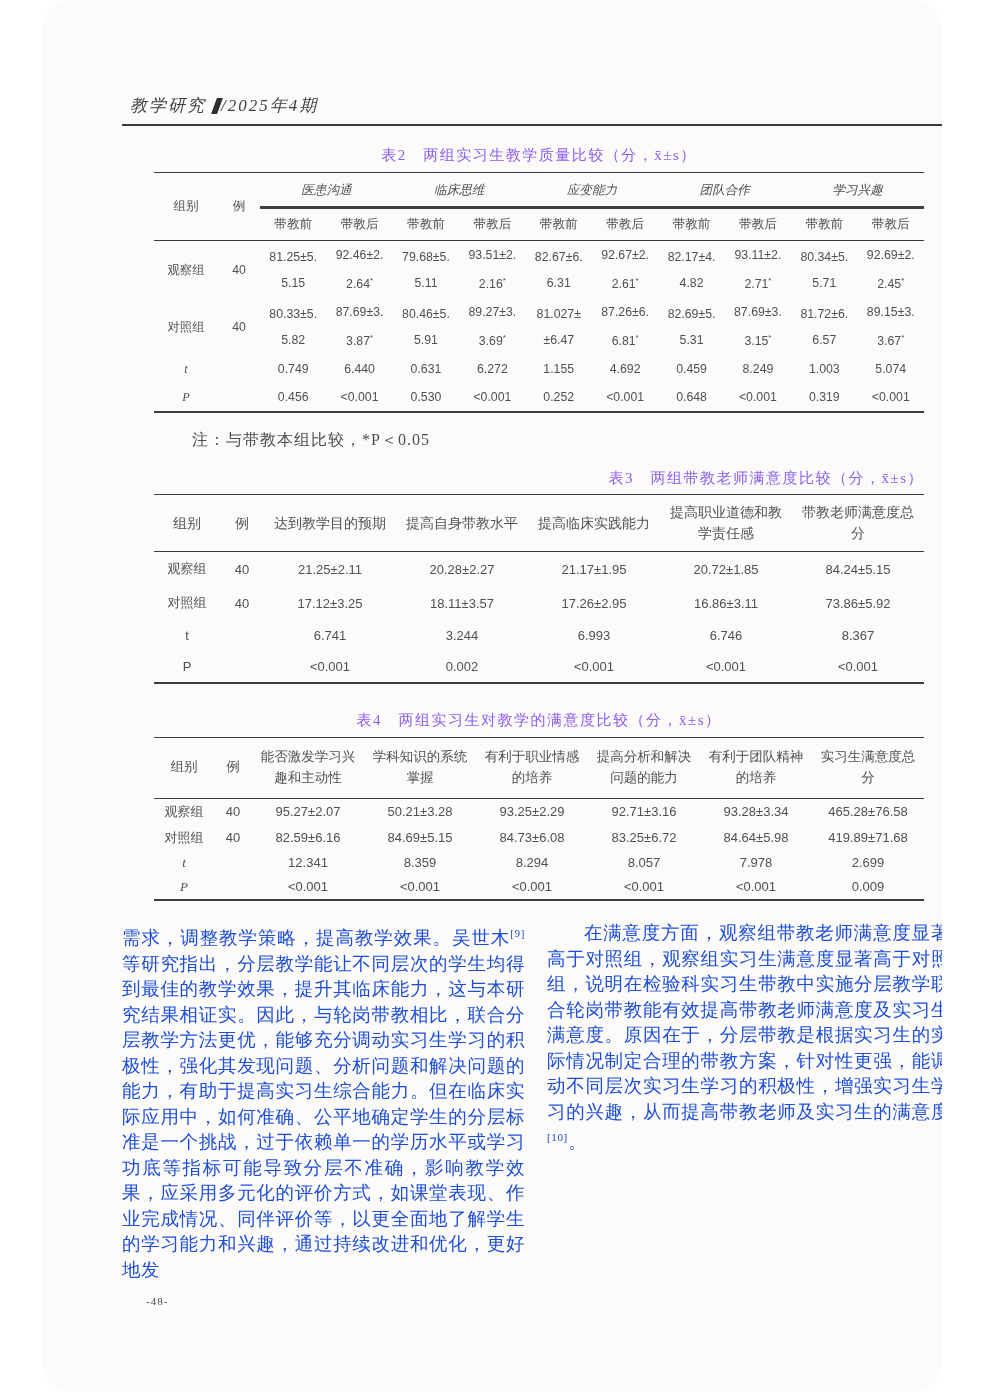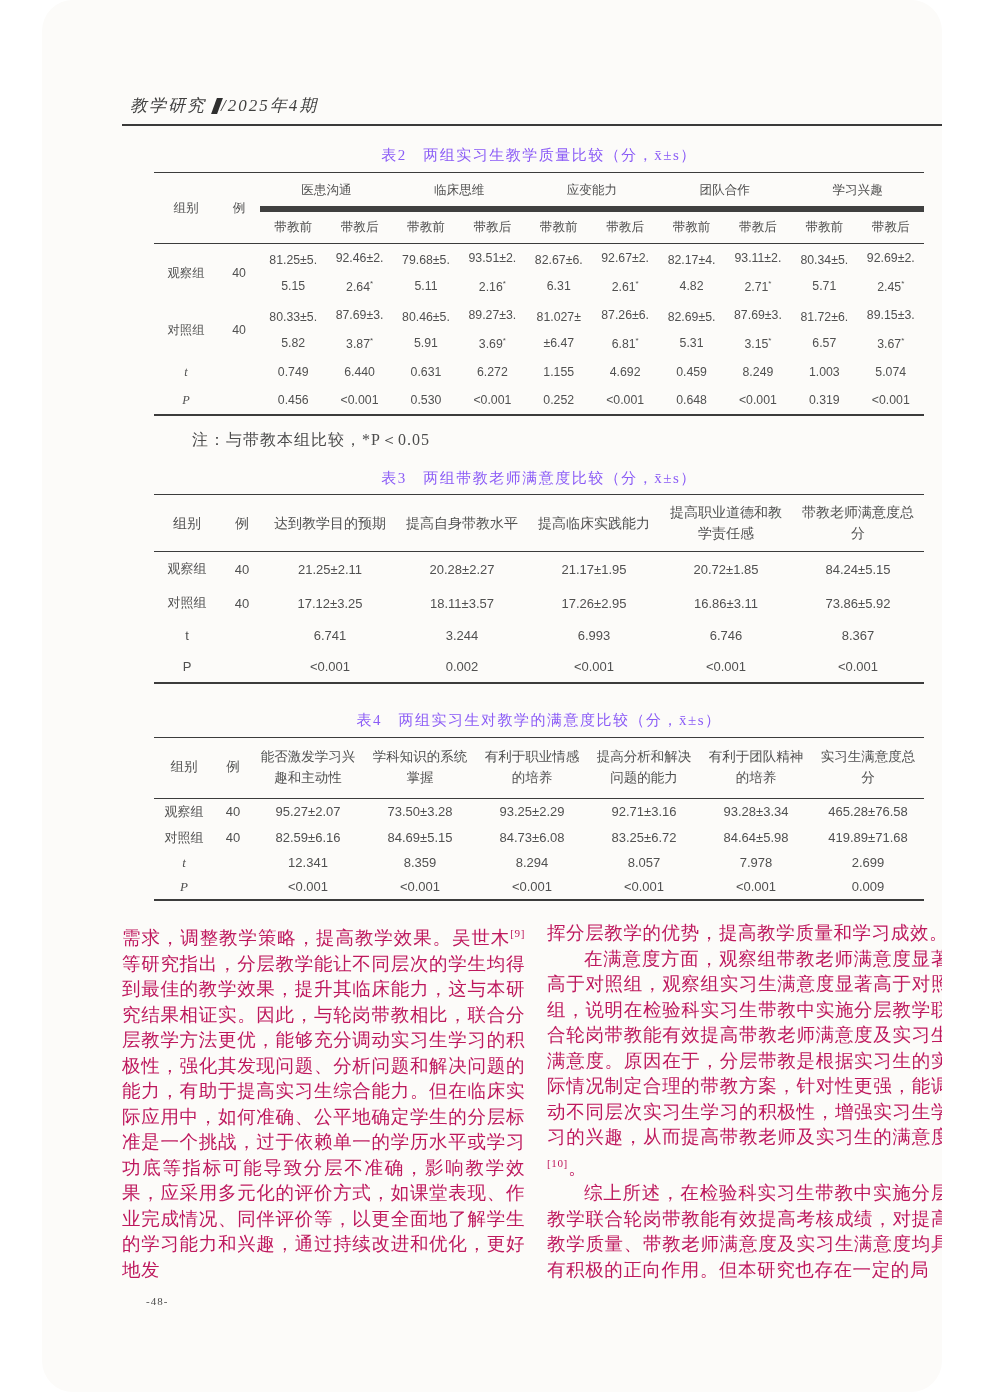--- a/index.html
+++ b/index.html
@@ -31,62 +31,62 @@
     position: absolute; left: 80px; top: 124px; width: 824px; height: 2px;
     background: #3a3a3a;
   }
 
   
   .tbl-title {
     position: absolute; left: 112px; width: 770px; text-align: center;
     font-size: 15px; letter-spacing: 1.5px; color: #8b5cf6;
   }
   .t2-title { top: 146px; }
-  .t3-title { top: 469px; }
+  .t3-title { top: 469px; text-align: right; }
   .t4-title { top: 711px; }
   .tbl-note {
     position: absolute; left: 150px; top: 430px;
     font-size: 16px; letter-spacing: 1px; color: #4c4c4c;
   }
 
   
   table.tbl {
     position: absolute; left: 112px; width: 770px;
     border-collapse: collapse; table-layout: fixed;
     font-family: "Liberation Sans", sans-serif;
     color: #505050;
   }
   .tbl th { font-weight: normal; }
   .tbl th, .tbl td { text-align: center; vertical-align: middle; overflow: hidden; }
   .tbl sup { font-size: 0.65em; }
 
   .t2 { top: 172px; border-top: 1.5px solid #3c3c3c; border-bottom: 2px solid #3c3c3c; font-size: 12.3px; }
   .t2 thead th { font-size: 12.6px; }
-  .t2 thead th.grp { padding: 9px 0 7px 0; border-bottom: 6px solid #404040; }
+  .t2 thead th.grp { padding: 9px 0 7px 0; border-bottom: 3px solid #404040; font-style: italic; }
   .t2 thead th.sub { padding: 7px 0; }
   .t2 thead th.rs, .t2 thead th.sub { border-bottom: 1.5px solid #3c3c3c; }
   .t2 tbody td { line-height: 26px; padding: 1px 1px; }
 
   .t3 { top: 494px; border-top: 1.5px solid #3c3c3c; border-bottom: 2px solid #3c3c3c; font-size: 13px; }
   .t3 thead th { font-size: 14px; line-height: 1.5; padding: 7px 4px; border-bottom: 1.5px solid #3c3c3c; }
   .t3 tbody td { padding: 8px 2px; }
   .t3 td.stat-label { font-style: normal; font-family: inherit; }
 
   .t4 { top: 737px; border-top: 1.5px solid #3c3c3c; border-bottom: 2px solid #3c3c3c; font-size: 13px; }
   .t4 thead th { font-size: 13.5px; line-height: 1.55; padding: 9px 4px; border-bottom: 1.5px solid #3c3c3c; }
   .t4 tbody td { padding: 4px 2px; }
 
   td.stat-label { font-style: italic; font-family: "Liberation Serif", serif; }
 
   
   .body-text {
     position: absolute; left: 80px; top: 921px; width: 828px;
     display: flex; gap: 22px;
     font-size: 18.5px; line-height: 25.5px; letter-spacing: 0.6px;
-    color: #be185d; text-align: justify;
+    color: #1d4ed8; text-align: justify;
   }
   .body-col { flex: 1 1 0; }
   .body-col p { margin: 0; }
   .body-col p.indent { text-indent: 2em; }
   .body-text sup { font-size: 0.6em; }
 
   
   .page-number {
     position: absolute; left: 104px; top: 1295px;
     font-size: 11px; letter-spacing: 1px; color: #4a4a4a;
@@ -266,21 +266,21 @@
         <th>提高分析和解决问题的能力</th>
         <th>有利于团队精神的培养</th>
         <th>实习生满意度总分</th>
       </tr>
     </thead>
     <tbody>
         <tr>
           <td>观察组</td>
           <td>40</td>
           <td>95.27±2.07</td>
-          <td>73.50±3.28</td>
+          <td>50.21±3.28</td>
           <td>93.25±2.29</td>
           <td>92.71±3.16</td>
           <td>93.28±3.34</td>
           <td>465.28±76.58</td>
         </tr>
         <tr>
           <td>对照组</td>
           <td>40</td>
           <td>82.59±6.16</td>
           <td>84.69±5.15</td>
@@ -310,21 +310,19 @@
           <td>0.009</td>
         </tr>
       </tbody>
   </table>
 
   <div class="body-text">
     <div class="body-col">
       <p>需求，调整教学策略，提高教学效果。吴世木<sup>[9]</sup>等研究指出，分层教学能让不同层次的学生均得到最佳的教学效果，提升其临床能力，这与本研究结果相证实。因此，与轮岗带教相比，联合分层教学方法更优，能够充分调动实习生学习的积极性，强化其发现问题、分析问题和解决问题的能力，有助于提高实习生综合能力。但在临床实际应用中，如何准确、公平地确定学生的分层标准是一个挑战，过于依赖单一的学历水平或学习功底等指标可能导致分层不准确，影响教学效果，应采用多元化的评价方式，如课堂表现、作业完成情况、同伴评价等，以更全面地了解学生的学习能力和兴趣，通过持续改进和优化，更好地发</p>
     </div>
     <div class="body-col">
-      <p>挥分层教学的优势，提高教学质量和学习成效。</p>
       <p class="indent">在满意度方面，观察组带教老师满意度显著高于对照组，观察组实习生满意度显著高于对照组，说明在检验科实习生带教中实施分层教学联合轮岗带教能有效提高带教老师满意度及实习生满意度。原因在于，分层带教是根据实习生的实际情况制定合理的带教方案，针对性更强，能调动不同层次实习生学习的积极性，增强实习生学习的兴趣，从而提高带教老师及实习生的满意度<sup>[10]</sup>。</p>
-      <p class="indent">综上所述，在检验科实习生带教中实施分层教学联合轮岗带教能有效提高考核成绩，对提高教学质量、带教老师满意度及实习生满意度均具有积极的正向作用。但本研究也存在一定的局</p>
     </div>
   </div>
 
   <div class="page-number">-48-</div>
 
 </div>
 
 </body></html>

